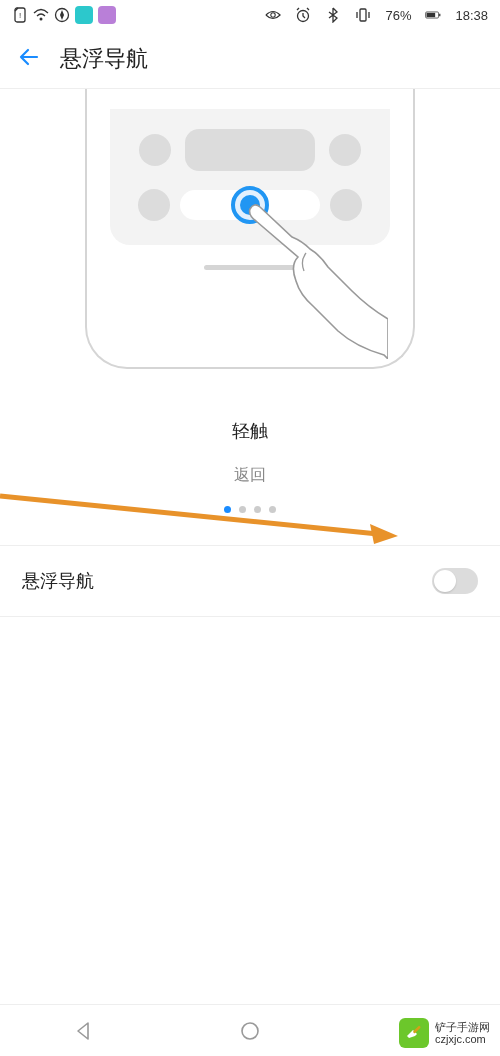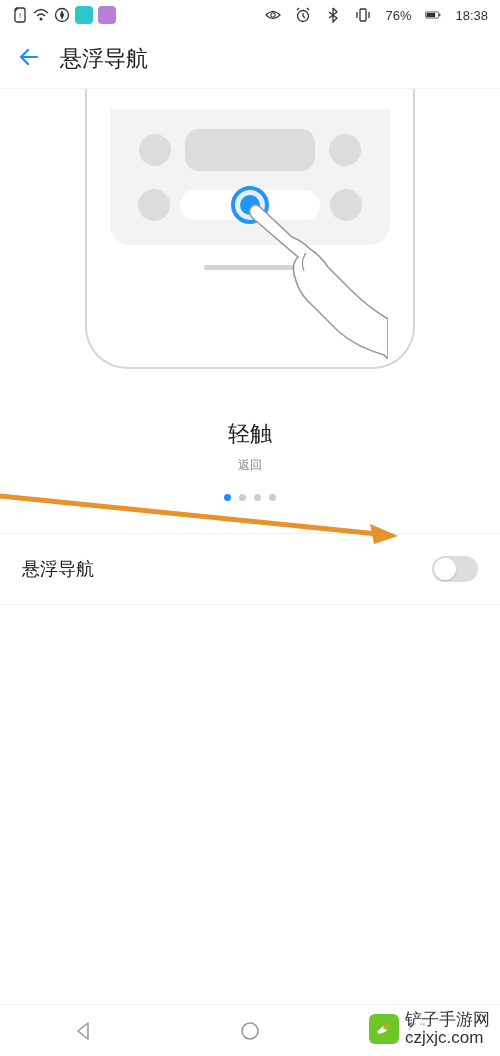--- a/index.html
+++ b/index.html
@@ -153,27 +153,27 @@
       height: 5px;
       background: #d5d5d5;
       border-radius: 3px;
       margin-top: 20px;
     }
     .gesture-text {
       text-align: center;
       margin-top: 50px;
     }
     .gesture-title {
-      font-size: 22px;
+      font-size: 18px;
       color: #222;
     }
     .gesture-sub {
-      font-size: 12px;
+      font-size: 16px;
       color: #888;
-      margin-top: 8px;
+      margin-top: 22px;
     }
     .pager-dots {
       display: flex;
       justify-content: center;
       gap: 8px;
       margin-top: 20px;
     }
     .pager-dot {
       width: 7px;
       height: 7px;
@@ -256,21 +256,21 @@
       border-radius: 6px;
       background: #6cc72b;
       display: flex;
       align-items: center;
       justify-content: center;
     }
     .wm-text {
       display: flex;
       flex-direction: column;
       line-height: 1.1;
-      font-size: 17px;
+      font-size: 11px;
     }
   </style>
 </head>
 <body>
 
 <div class="status-bar">
   <div class="status-left">
     <span class="status-icon">
       <svg width="14" height="16" viewBox="0 0 14 16">
           <rect x="2" y="1" width="10" height="14" rx="2" fill="none" stroke="#333" stroke-width="1.3"></rect>

